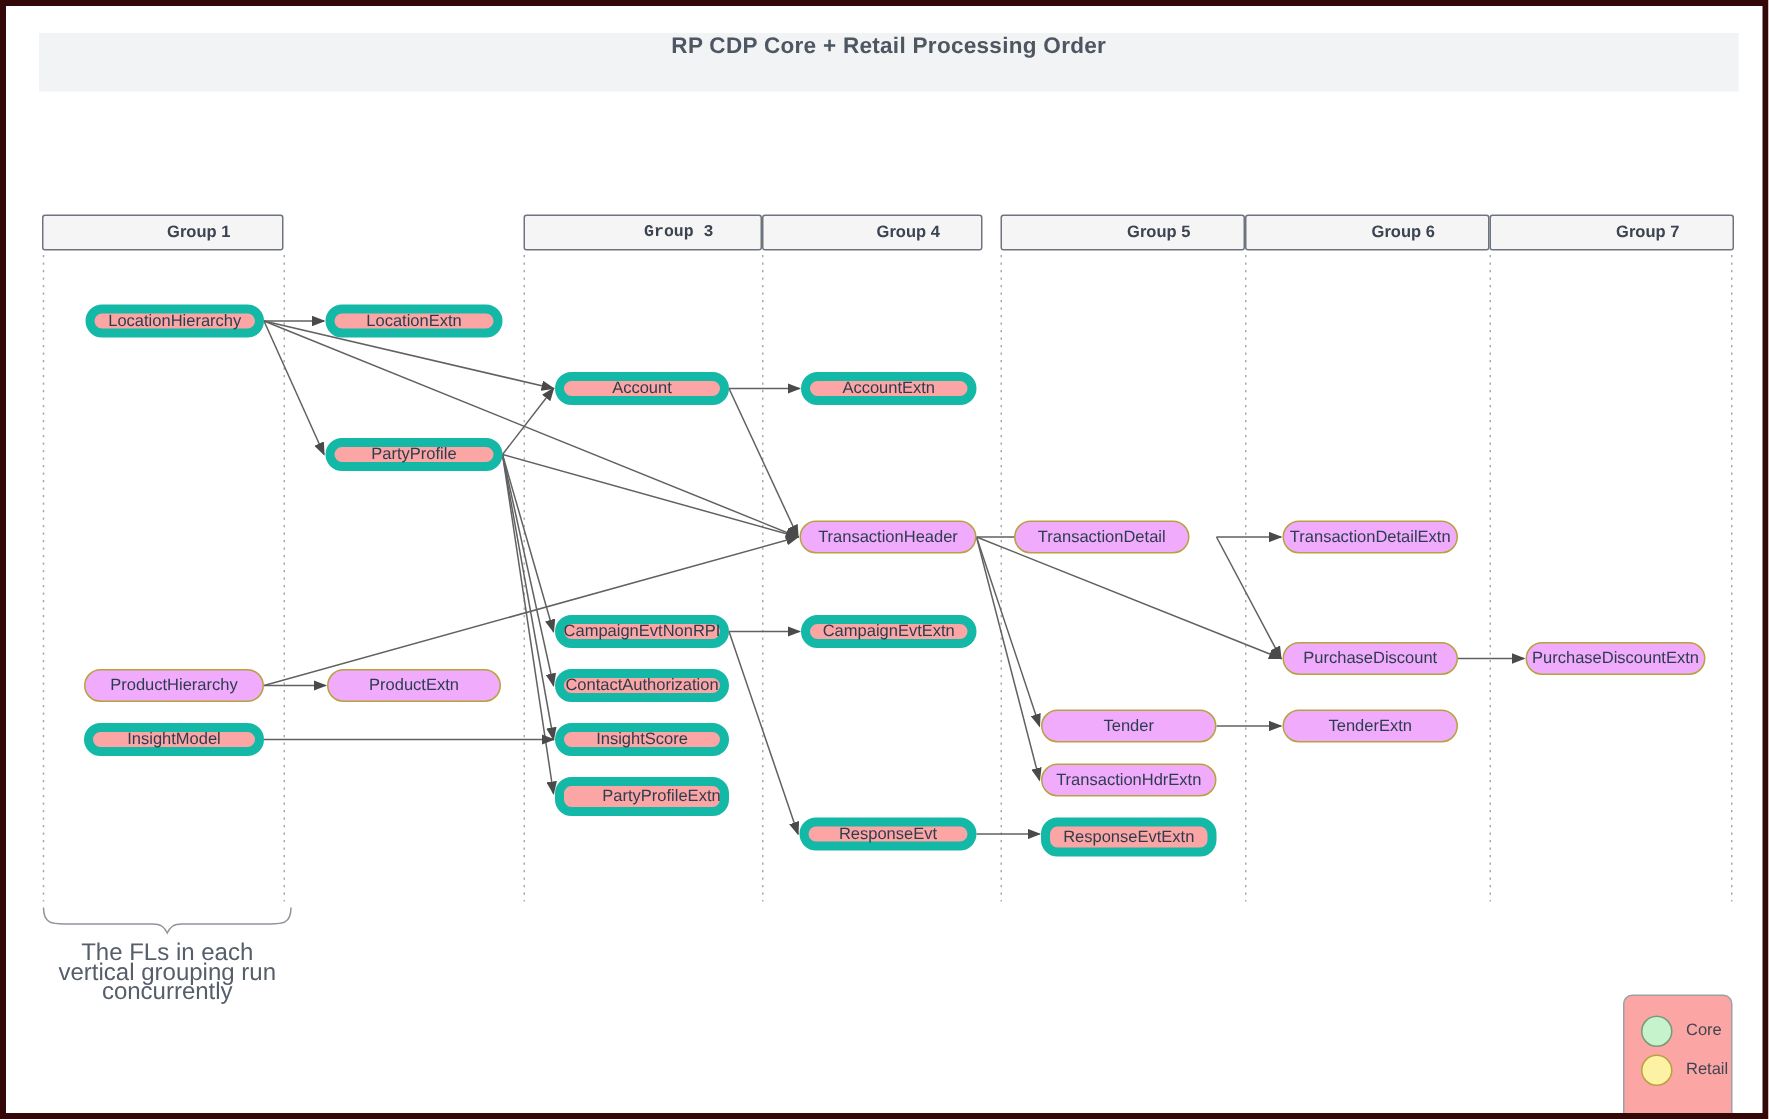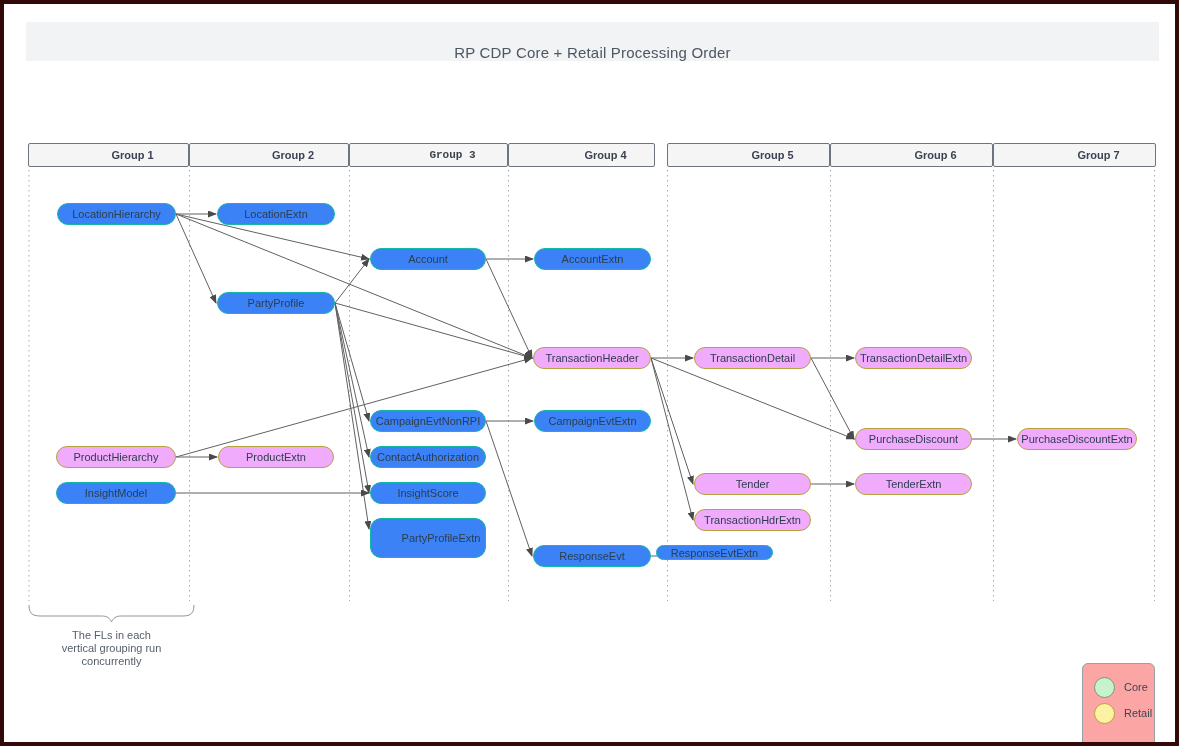--- a/index.html
+++ b/index.html
@@ -8,45 +8,45 @@
     width:1179px;height:746px;
     box-sizing:border-box;
     border:4px solid #330808;
     background:#ffffff;
     font-family:"Liberation Sans", sans-serif;
     overflow:hidden;
   }
   .title-bar{
     position:absolute;left:22px;top:18px;width:1133px;height:39px;
     background:#f2f3f5;
-    display:flex;align-items:flex-end;justify-content:center;
-    font-size:15px;font-weight:normal;color:#4d5661;
+    display:flex;align-items:flex-start;justify-content:center;
+    font-size:15px;font-weight:bold;color:#4d5661;
     letter-spacing:.2px;
   }
   .group-header{
     position:absolute;top:139px;height:24px;
     box-sizing:border-box;
     background:#f5f5f6;border:1px solid #6e747e;border-radius:2px;
     display:flex;align-items:center;justify-content:center;
     font-size:11px;font-weight:bold;color:#3b4350;padding-left:48px;
   }
   svg.layer{position:absolute;left:0;top:0;}
   .node{
     position:absolute;
     box-sizing:border-box;
     border-radius:11px;
     display:flex;align-items:center;justify-content:center;
     font-size:11px;color:#2d3d4e;
     white-space:nowrap;
   }
-  .node.core{background:#3b82f6;border:1px solid #14b8a6;}
+  .node.core{background:#fca5a5;border:6px solid #14b8a6;}
   .node.retail{background:#f0abfc;border:1px solid #b7a23e;}
   .annotation{
     position:absolute;left:24px;top:625px;width:167px;
-    text-align:center;font-size:11px;line-height:13px;color:#565e6a;
+    text-align:center;font-size:16px;line-height:13px;color:#565e6a;
   }
   .legend{
     position:absolute;left:1078px;top:659px;width:73px;height:88px;
     box-sizing:border-box;
     background:#fca5a5;border:1px solid #9aa0a6;border-radius:6px;
     padding:10px 0 0 11px;
   }
   .legend-row{display:flex;align-items:center;height:26px;}
   .legend-swatch{
     width:21px;height:21px;border-radius:50%;box-sizing:border-box;margin-right:9px;
@@ -59,23 +59,20 @@
 <body>
 
 <div class="frame">
 
   <div class="title-bar">
     <span>RP CDP Core + Retail Processing Order</span>
   </div>
 
   <div class="group-header" style="left: 24px; width: 161px;">
       <span>Group 1</span>
-    </div>
-  <div class="group-header" style="left: 185px; width: 160px;">
-      <span>Group 2</span>
     </div>
   <div class="group-header" style="left: 345px; width: 159px; font-family: Liberation Mono, monospace;">
       <span>Group 3</span>
     </div>
   <div class="group-header" style="left: 504px; width: 147px;">
       <span>Group 4</span>
     </div>
   <div class="group-header" style="left: 663px; width: 163px;">
       <span>Group 5</span>
     </div>
@@ -153,33 +150,33 @@
       </div>
       <div class="node core" style="left: 530px; top: 406px; width: 117px; height: 22px;">
         <span>CampaignEvtExtn</span>
       </div>
       <div class="node core" style="left: 366px; top: 442px; width: 116px; height: 22px;">
         <span>ContactAuthorization</span>
       </div>
       <div class="node core" style="left: 366px; top: 478px; width: 116px; height: 22px;">
         <span>InsightScore</span>
       </div>
-      <div class="node core" style="left: 366px; top: 514px; width: 116px; height: 40px; padding-left: 26px;">
+      <div class="node core" style="left: 366px; top: 514px; width: 116px; height: 26px; padding-left: 26px;">
         <span>PartyProfileExtn</span>
       </div>
       <div class="node retail" style="left: 52px; top: 442px; width: 120px; height: 22px;">
         <span>ProductHierarchy</span>
       </div>
       <div class="node retail" style="left: 214px; top: 442px; width: 116px; height: 22px;">
         <span>ProductExtn</span>
       </div>
       <div class="node core" style="left: 52px; top: 478px; width: 120px; height: 22px;">
         <span>InsightModel</span>
       </div>
-      <div class="node retail" style="left: 690px; top: 343px; width: 117px; height: 22px;">
+      <div class="node retail" style="left: 672px; top: 343px; width: 117px; height: 22px;">
         <span>TransactionDetail</span>
       </div>
       <div class="node retail" style="left: 851px; top: 343px; width: 117px; height: 22px;">
         <span>TransactionDetailExtn</span>
       </div>
       <div class="node retail" style="left: 851px; top: 424px; width: 117px; height: 22px;">
         <span>PurchaseDiscount</span>
       </div>
       <div class="node retail" style="left: 1013px; top: 424px; width: 120px; height: 22px;">
         <span>PurchaseDiscountExtn</span>
@@ -189,21 +186,21 @@
       </div>
       <div class="node retail" style="left: 851px; top: 469px; width: 117px; height: 22px;">
         <span>TenderExtn</span>
       </div>
       <div class="node retail" style="left: 690px; top: 505px; width: 117px; height: 22px;">
         <span>TransactionHdrExtn</span>
       </div>
       <div class="node core" style="left: 529px; top: 541px; width: 118px; height: 22px;">
         <span>ResponseEvt</span>
       </div>
-      <div class="node core" style="left: 652px; top: 541px; width: 117px; height: 15px;">
+      <div class="node core" style="left: 690px; top: 541px; width: 117px; height: 26px;">
         <span>ResponseEvtExtn</span>
       </div>
     </div>
 
   <div class="annotation">
     <div>The FLs in each</div>
     <div>vertical grouping run</div>
     <div>concurrently</div>
   </div>
 

